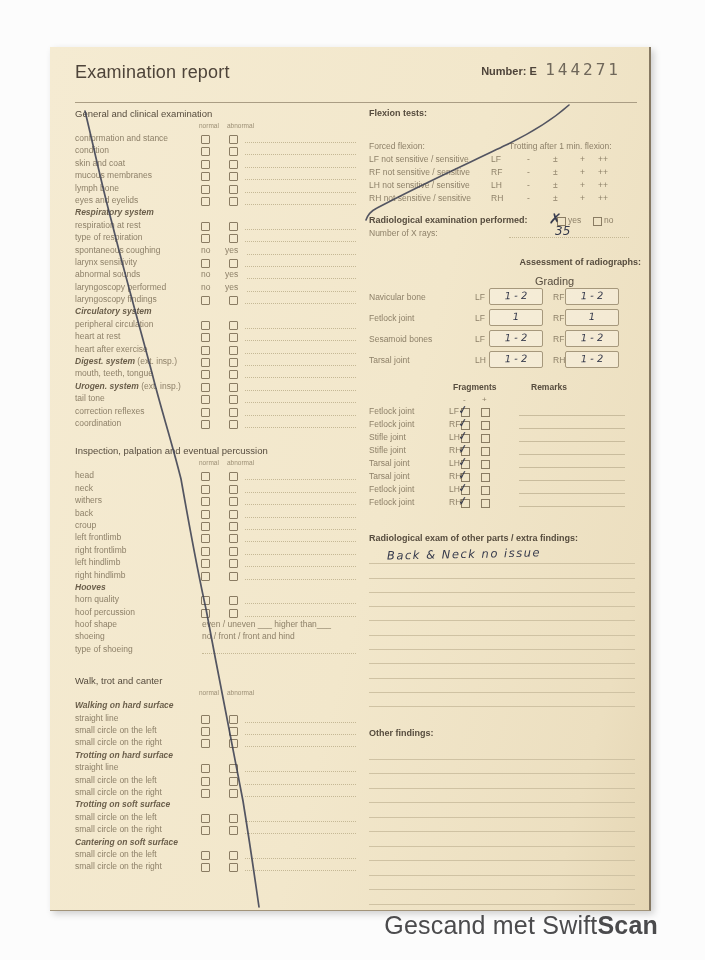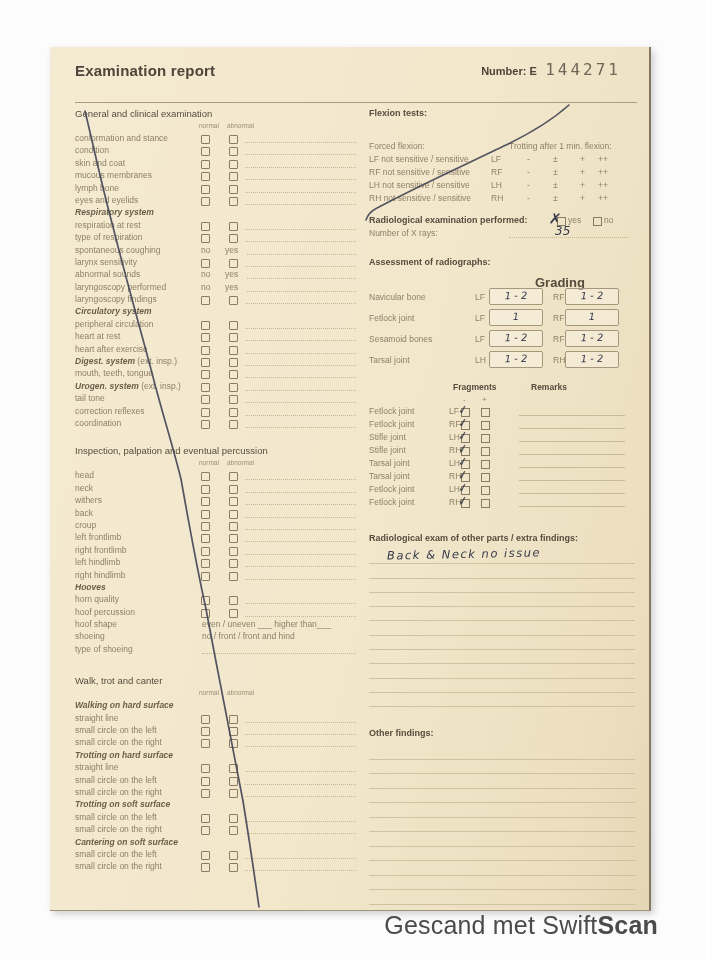--- a/index.html
+++ b/index.html
@@ -2,21 +2,21 @@
 <html><head>
 <meta charset="utf-8">
 <style>
   html,body{margin:0;padding:0;background:#fcfcfc;width:705px;height:960px;overflow:hidden;
     font-family:"Liberation Sans",sans-serif;}
   .stage{position:relative;width:705px;height:960px;}
   .page{position:absolute;left:50px;top:47px;width:599px;height:863px;
     background:linear-gradient(105deg,#f5ebd2 0%,#f2e7cb 55%,#ecdfc0 88%,#e5d6b4 100%);
     border-right:2px solid #857862;border-bottom:1px solid #a2947a;
     box-shadow:3px 3px 7px rgba(0,0,0,0.18);}
-  .hdr-title{position:absolute;left:25px;top:15px;font-size:15px;font-weight:bold;color:#4e443a;letter-spacing:.2px;}
+  .hdr-title{position:absolute;left:25px;top:15px;font-size:18px;font-weight:normal;color:#4e443a;letter-spacing:.2px;}
   .hdr-number{position:absolute;right:28px;top:13px;white-space:nowrap;}
   .hdr-number .nlab{font-size:11px;font-weight:bold;color:#4e443a;}
   .hdr-number .nval{font-family:"DejaVu Sans Mono",monospace;font-size:16px;color:#6f675a;letter-spacing:3px;margin-left:4px;}
   .divider{position:absolute;left:25px;right:12px;top:55px;border-top:1px solid #aa9d84;}
   .cols{position:absolute;left:25px;top:61px;right:8px;bottom:4px;display:flex;}
   .colL{width:283px;}
   .colR{width:272px;margin-left:11px;}
   .sec-title{font-size:9.5px;font-weight:normal;color:#564c3e;height:14px;}
   .sec-title.gap1{margin-top:15px;}
   .sec-title.gap2{margin-top:19px;}
@@ -44,23 +44,23 @@
   .fm{position:absolute;}
   .fm0{left:158px}.fm1{left:184px}.fm2{left:211px}.fm3{left:229px}
   .rprow{position:relative;height:13px;margin-top:9px;}
   .rplab{position:absolute;left:0;font-size:9px;font-weight:bold;color:#564c3e;}
   .rpbox{position:absolute;top:2px;width:7px;height:7px;border:1px solid #8a7c63;}
   .rpb-yes{left:188px}.rpb-no{left:224px}
   .rptext{position:absolute;font-size:8.5px;color:#8e8169;}
   .rpt-yes{left:199px}.rpt-no{left:235px}
   .xrrow{position:relative;height:15px;font-size:8.5px;color:#8e8169;}
   .xrline{position:absolute;left:140px;right:12px;top:9px;border-top:1px dotted #c5b895;}
-  .ass-title{margin-top:14px;}
+  .ass-title{margin-top:14px;text-align:right;}
   .gradlbl{position:relative;height:13px;margin-top:5px;}
-  .gradlbl span{position:absolute;left:166px;font-size:13px;font-weight:bold;color:#564c3e;}
+  .gradlbl span{position:absolute;left:166px;font-size:11px;font-weight:normal;color:#564c3e;}
   .grow{position:relative;height:21px;font-size:8.5px;color:#8e8169;}
   .glbl{position:absolute;left:0;top:4px;}
   .gleg{position:absolute;top:4px;}
   .gleg1{left:106px}.gleg2{left:184px}
   .gbox{position:absolute;top:0;width:52px;height:15px;border:1px solid #a6987c;border-radius:2px;background:rgba(252,248,238,.4);}
   .gbox1{left:120px}.gbox2{left:196px}
   .fraghead{position:relative;height:13px;margin-top:10px;font-size:8.5px;font-weight:bold;color:#564c3e;}
   .fg-f{position:absolute;left:84px}.fg-r{position:absolute;left:162px}
   .mprow{position:relative;height:11px;font-size:8px;color:#8e8169;}
   .mp-m{position:absolute;left:94px}.mp-p{position:absolute;left:113px}

